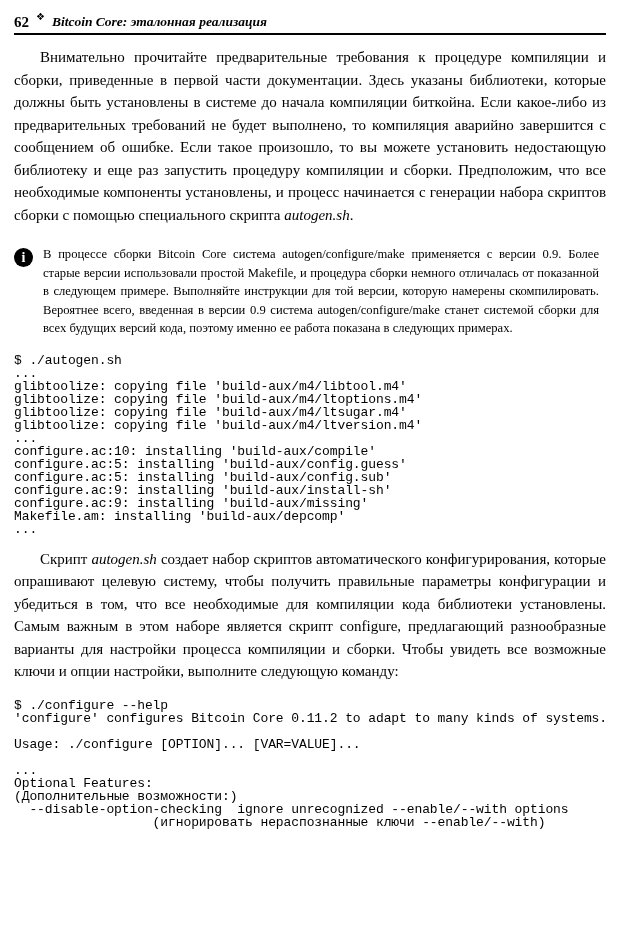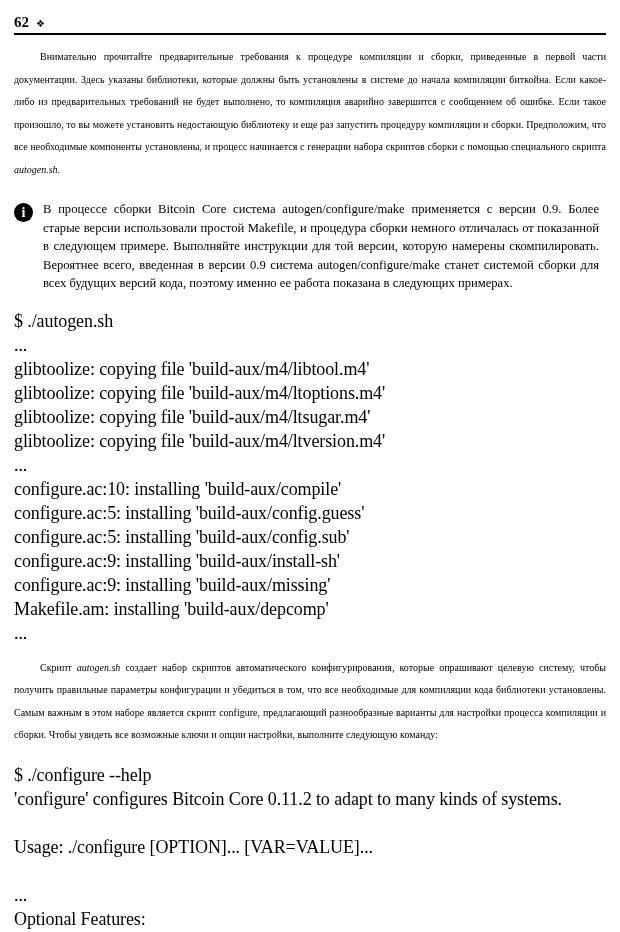--- a/index.html
+++ b/index.html
@@ -24,21 +24,21 @@
   
   .header {
     position: absolute;
     top: 14px;
     left: 14px;
     right: 14px;
     height: 26px;
   }
   .header-row {
     display: flex;
-    align-items: flex-end;
+    align-items: flex-start;
     gap: 7px;
     font-family: "Liberation Serif", serif;
   }
   .page-number {
     font-size: 15px;
     font-weight: bold;
     letter-spacing: 0px;
   }
   .header-diamond {
     font-size: 10px;
@@ -61,21 +61,21 @@
   }
   
   .content {
     position: absolute;
     top: 46px;
     left: 14px;
     width: 592px;
   }
   p.body {
     margin: 0 0 0 0;
-    font-size: 10px;
+    font-size: 15px;
     line-height: 22.5px;
     text-align: justify;
     text-justify: inter-word;
     text-indent: 26px;
     hyphens: manual;
     font-family: Liberation Serif, serif;
   }
   p.body.first {
     margin-top: 0;
   }
@@ -104,41 +104,42 @@
   }
   .note-text {
     font-family: Liberation Serif, serif;
     font-size: 12.6px;
     line-height: 18.6px;
     text-align: justify;
     width: 556px;
   }
   
   pre.code {
-    font-family: Liberation Serif, serif;
-    font-size: 18px;
-    line-height: 24px;
+    font-family: Liberation Mono, monospace;
+    font-size: 13px;
+    line-height: 13px;
     margin: 0;
     white-space: pre;
     letter-spacing: -0.1px;
   }
   .code-block {
     margin-top: 16px;
     margin-bottom: 12px;
   }
 </style>
 </head>
 <body>
 
 <div class="page">
 
   <div class="header">
     <div class="header-row">
       <span class="page-number">62</span>
       <span class="header-diamond">❖</span>
+      <span class="header-title">Bitcoin Core: эталонная реализация</span>
     </div>
   </div>
   <div class="header-rule"></div>
 
   <div class="content">
 
     <p class="body first"><span>Внимательно прочитайте предварительные требования к процедуре компиляции и сборки, приведенные в первой части документации. Здесь указаны библиотеки, которые должны быть установлены в системе до начала компиляции биткойна. Если какое-либо из предварительных требований не будет выполнено, то компиляция аварийно завершится с сообщением об ошибке. Если такое произошло, то вы можете установить недостающую библиотеку и еще раз запустить процедуру компиляции и сборки. Предположим, что все необходимые компоненты установлены, и процесс начинается с генерации набора скриптов сборки с помощью специального скрипта </span><span class="it">autogen.sh</span><span>.</span></p>
 
     <div class="note">
       <div class="note-icon">i</div>

